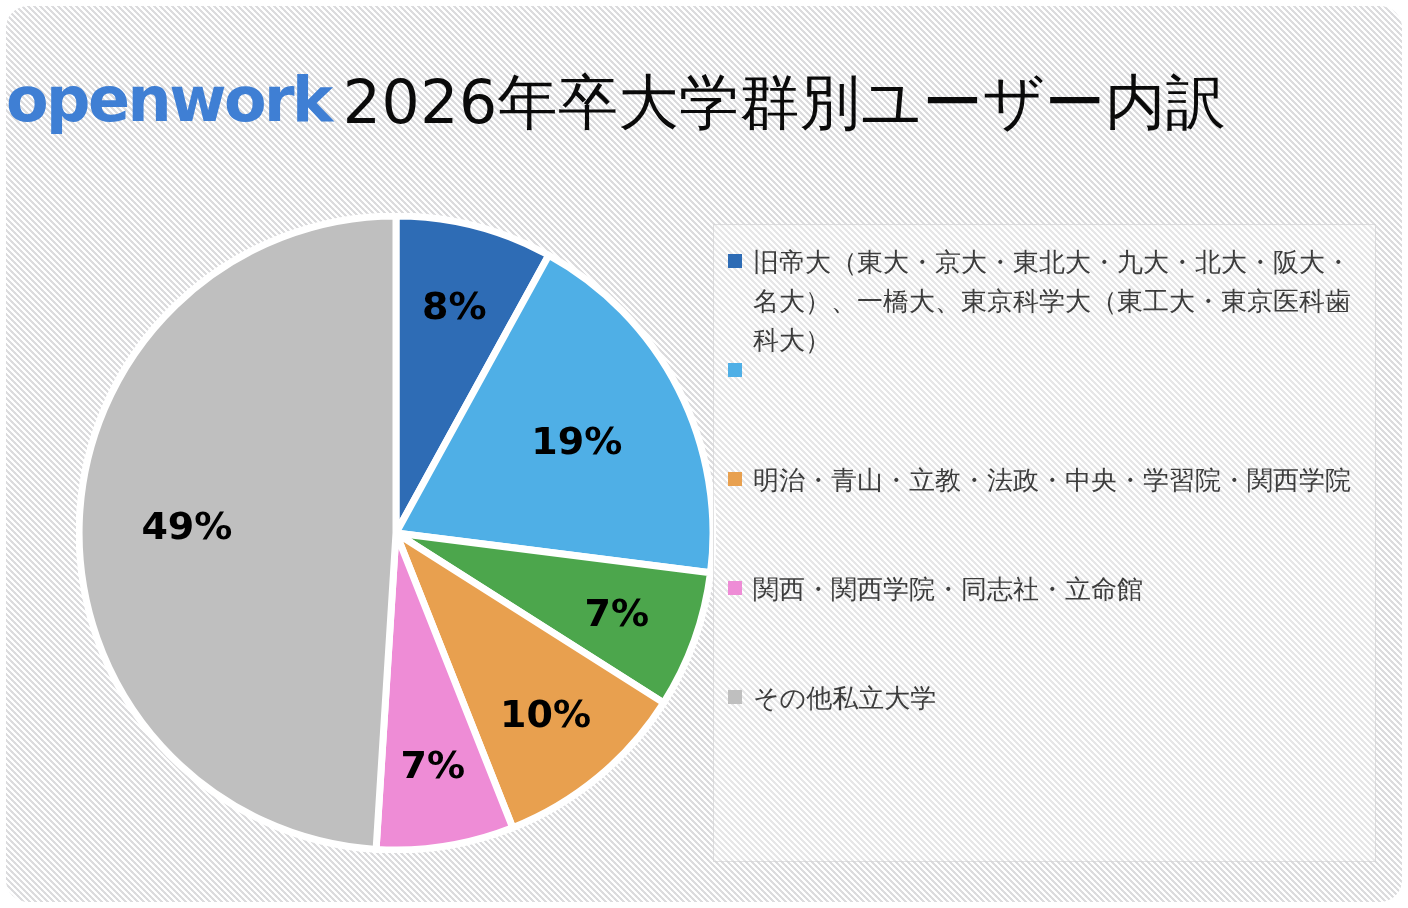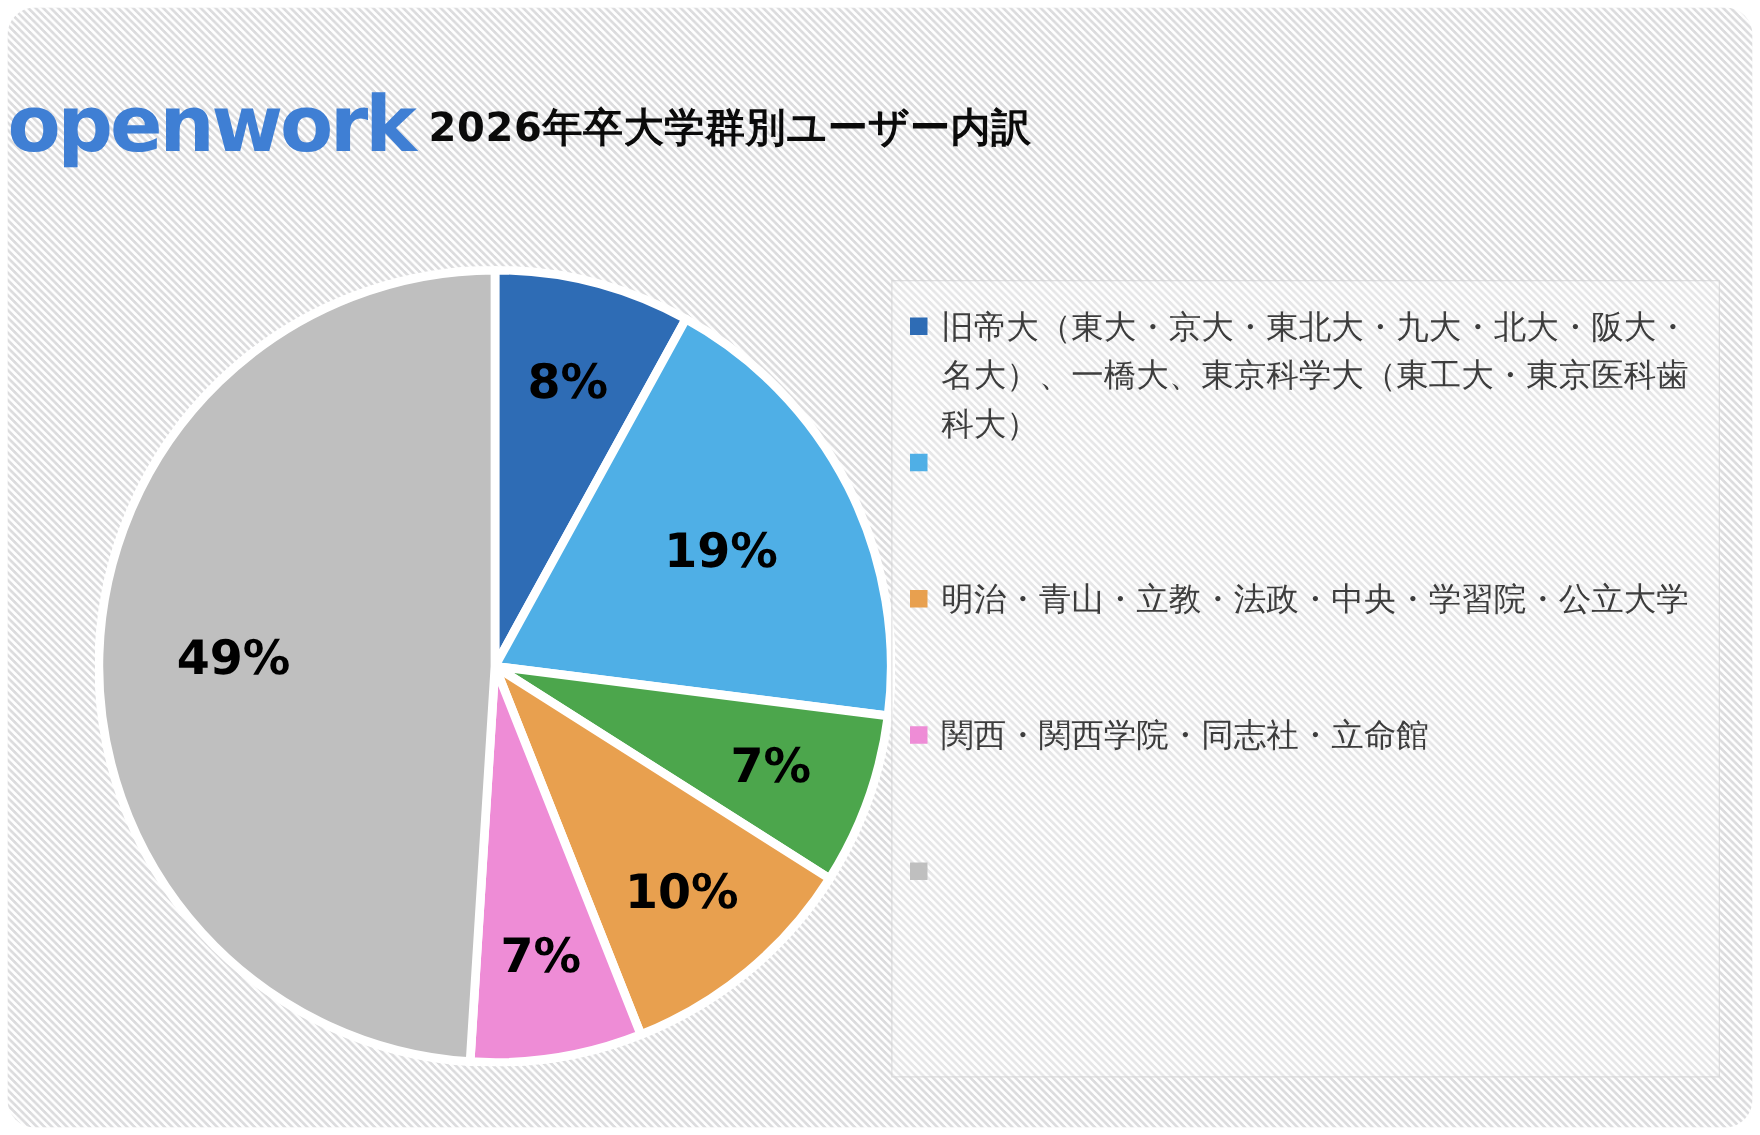--- a/index.html
+++ b/index.html
@@ -55,22 +55,22 @@
     font-size: 62px;
     font-weight: 700;
     letter-spacing: -2.5px;
     color: #3f7fd4;
     line-height: 1;
     position: relative;
     top: -2px;
   }
   #chart-title {
     font-family: "DejaVu Sans", "Liberation Sans", sans-serif;
-    font-size: 32px;
-    font-weight: 700;
+    font-size: 60px;
+    font-weight: 400;
     color: #0a0a0a;
     line-height: 1;
     letter-spacing: 0.5px;
   }
 
   
   #pie-wrap {
     position: absolute;
     left: 70px;
     top: 207px;
@@ -162,25 +162,26 @@
     <div id="legend-list">
         <div class="legend-item">
           <span class="legend-swatch" style="background-color: rgb(46, 108, 181);"></span>
           <span class="legend-label">旧帝大（東大・京大・東北大・九大・北大・阪大・名大）、一橋大、東京科学大（東工大・東京医科歯科大）</span>
         </div>
         <div class="legend-item">
           <span class="legend-swatch" style="background-color: rgb(79, 175, 230);"></span>
         </div>
         <div class="legend-item">
           <span class="legend-swatch" style="background-color: rgb(232, 160, 79);"></span>
-          <span class="legend-label">明治・青山・立教・法政・中央・学習院・公立大学</span>
+          <span class="legend-label">明治・青山・立教・法政・中央・学習院・関西学院</span>
         </div>
         <div class="legend-item">
           <span class="legend-swatch" style="background-color: rgb(238, 140, 214);"></span>
           <span class="legend-label">関西・関西学院・同志社・立命館</span>
         </div>
         <div class="legend-item">
           <span class="legend-swatch" style="background-color: rgb(191, 191, 191);"></span>
+          <span class="legend-label">その他私立大学</span>
         </div>
       </div>
   </div>
 
 </div>
 
 </body></html>

